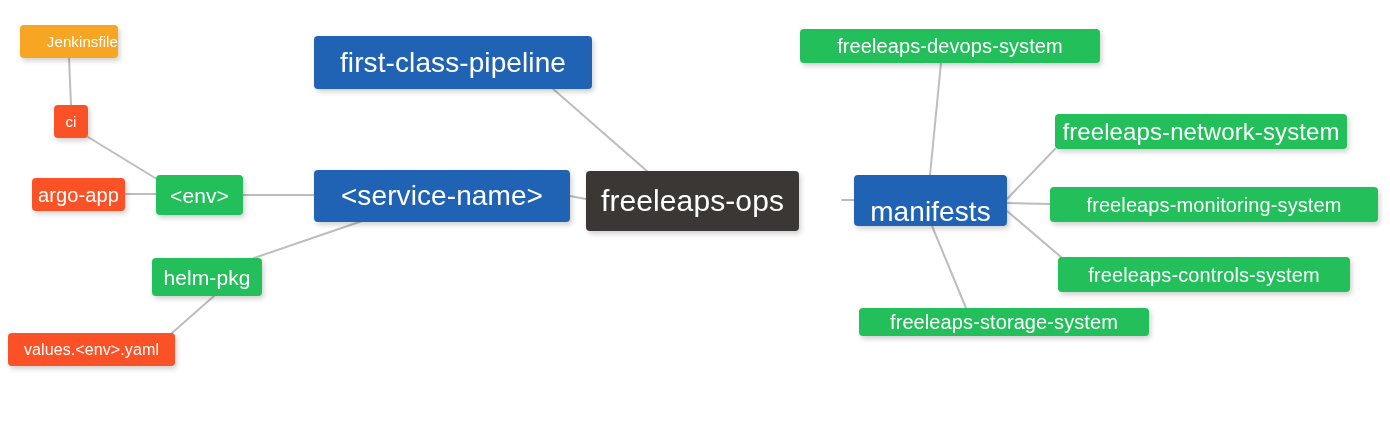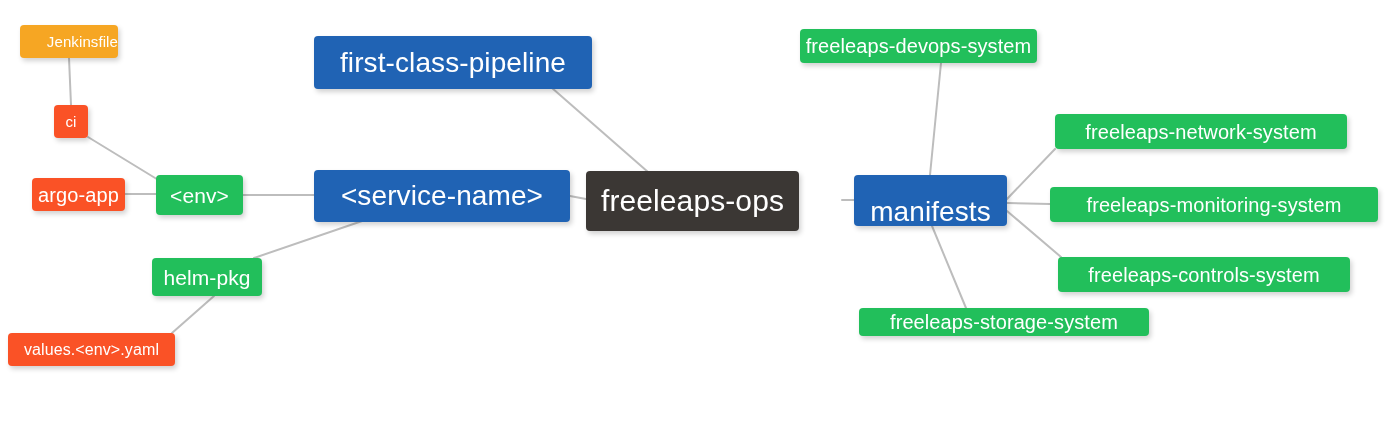--- a/index.html
+++ b/index.html
@@ -116,25 +116,25 @@
   </div>
 
   <div class="node root" style="left:586px; top:171px; width:213px; height:60px; font-size:30px;">
     <span>freeleaps-ops</span>
   </div>
 
   <div class="node blue" style="left:854px; top:175px; width:153px; height:51px; font-size:28px;align-items:flex-end;">
     <span>manifests</span>
   </div>
 
-  <div class="node green" style="left:800px; top:29px; width:237px; height:34px; font-size:20px;">
+  <div class="node green" style="left:800px; top:29px; width:300px; height:34px; font-size:20px;">
     <span>freeleaps-devops-system</span>
   </div>
 
-  <div class="node green" style="left:1055px; top:114px; width:292px; height:35px; font-size:20px;">
+  <div class="node green" style="left:1055px; top:114px; width:292px; height:35px; font-size:24px;">
     <span>freeleaps-network-system</span>
   </div>
 
   <div class="node green" style="left:1050px; top:187px; width:328px; height:35px; font-size:20px;">
     <span>freeleaps-monitoring-system</span>
   </div>
 
   <div class="node green" style="left:1058px; top:257px; width:292px; height:35px; font-size:20px;">
     <span>freeleaps-controls-system</span>
   </div>

